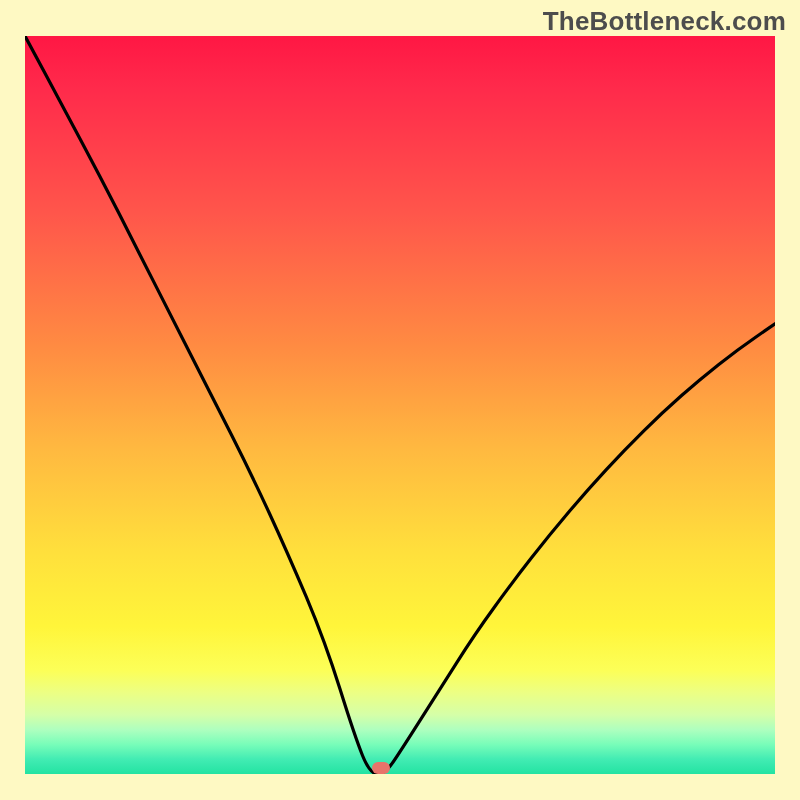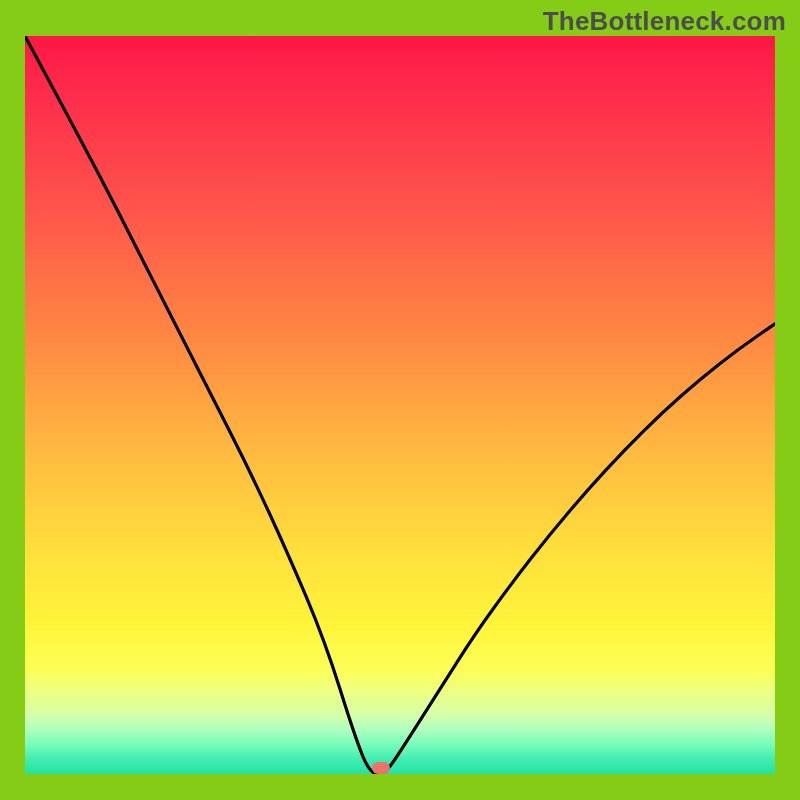--- a/index.html
+++ b/index.html
@@ -7,21 +7,21 @@
     padding: 0;
     width: 800px;
     height: 800px;
     background: #000;
     font-family: Arial, Helvetica, sans-serif;
   }
   .frame {
     position: relative;
     width: 800px;
     height: 800px;
-    background: #84cc16;
+    background: #fef9c3;
   }
   .watermark {
     position: absolute;
     top: 6px;
     right: 14px;
     color: #4d4d4d;
     font-size: 26px;
     font-weight: 600;
     letter-spacing: 0.2px;
     font-family: Arial, sans-serif;

